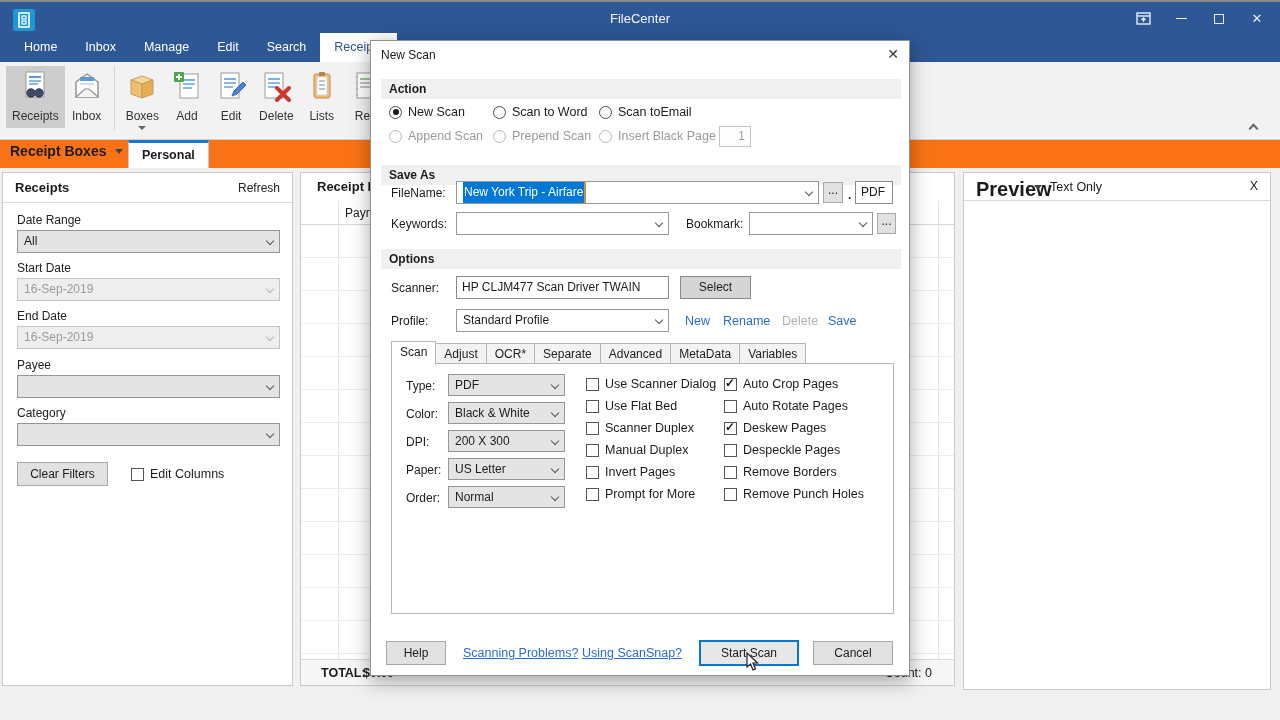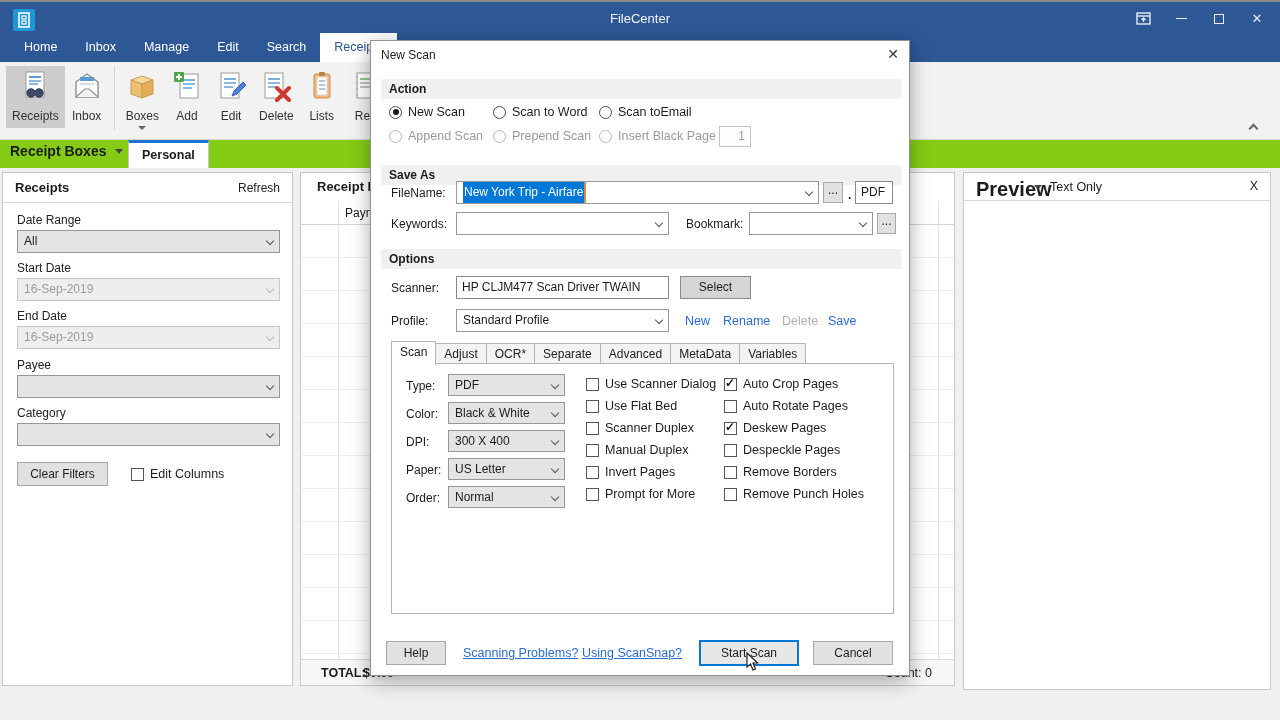--- a/index.html
+++ b/index.html
@@ -28,21 +28,21 @@
   .tools { position:absolute; top:4px; left:6px; display:flex; align-items:flex-start; height:70px; }
   .tool { min-width:44px; padding:4px 6px 2px 6px; display:flex; flex-direction:column; align-items:center; height:62px; }
   .tool.selected { background:#cdcdcd; }
   .tool .tlabel { font-size:12px; color:#333; margin-top:3px; white-space:nowrap; }
   .tsep { width:1px; height:64px; background:#d6d6d6; margin:0 5px; }
   .tool .subcaret { width:0; height:0; border-left:4px solid transparent; border-right:4px solid transparent; border-top:4px solid #666; margin-top:3px; }
   .ribbon-collapse { position:absolute; top:56px; right:14px; width:16px; height:16px; }
   .chev-up { display:inline-block; width:7px; height:7px; border-left:2px solid #666; border-top:2px solid #666; transform:rotate(45deg); }
 
   
-  .subnav { position:absolute; top:140px; left:0; width:1280px; height:28px; background:#84cc16; }
+  .subnav { position:absolute; top:140px; left:0; width:1280px; height:28px; background:#f97316; }
   .boxsel { position:absolute; left:10px; top:3px; font-size:14px; font-weight:bold; color:#1c1c1c; display:flex; align-items:center; gap:9px;}
   .caret-dn { width:0; height:0; border-left:4px solid transparent; border-right:4px solid transparent; border-top:5px solid #444; }
   .personal-tab { position:absolute; left:128px; top:0; height:28px; padding:0 13px; background:#fff; border:1px solid #c9c9c9;
                   border-top:3px solid #1b75d0; border-bottom:none; font-weight:bold; font-size:12.5px; line-height:24px; }
 
   
   .panel { position:absolute; background:#fff; border:1px solid #c9c9c9; }
   .left-panel  { left:2px;   top:172px; width:291px; height:514px; }
   .mid-panel   { left:300px; top:172px; width:655px; height:514px; }
   .right-panel { left:963px; top:172px; width:308px; height:518px; }
@@ -400,21 +400,21 @@
       <span class="dlabel" style="left:14px; top:15px;">Type:</span>
       <div class="combo gray" style="left:56px; top:10px; width:117px; height:22px;">
         <span>PDF</span><span class="chev"></span>
       </div>
       <span class="dlabel" style="left:14px; top:43px;">Color:</span>
       <div class="combo gray" style="left:56px; top:38px; width:117px; height:22px;">
         <span>Black &amp; White</span><span class="chev"></span>
       </div>
       <span class="dlabel" style="left:14px; top:71px;">DPI:</span>
       <div class="combo gray" style="left:56px; top:66px; width:117px; height:22px;">
-        <span>300 X 400</span><span class="chev"></span>
+        <span>200 X 300</span><span class="chev"></span>
       </div>
       <span class="dlabel" style="left:14px; top:99px;">Paper:</span>
       <div class="combo gray" style="left:56px; top:94px; width:117px; height:22px;">
         <span>US Letter</span><span class="chev"></span>
       </div>
       <span class="dlabel" style="left:14px; top:127px;">Order:</span>
       <div class="combo gray" style="left:56px; top:122px; width:117px; height:22px;">
         <span>Normal</span><span class="chev"></span>
       </div>
 

